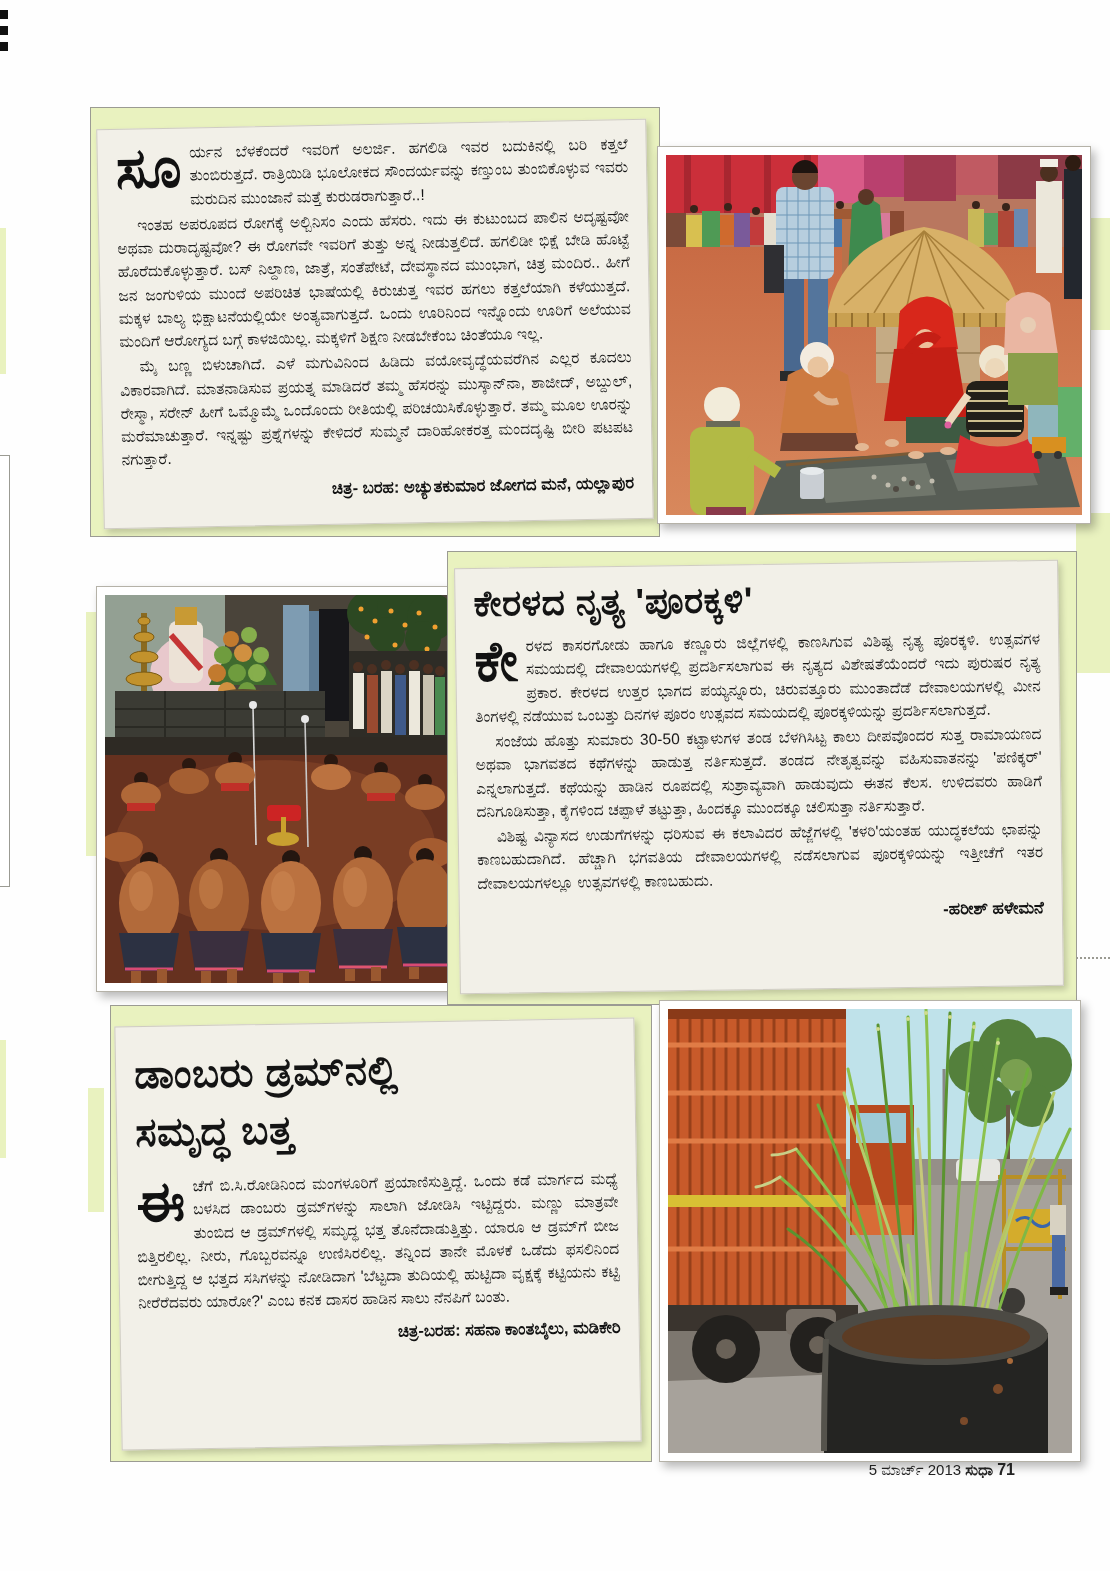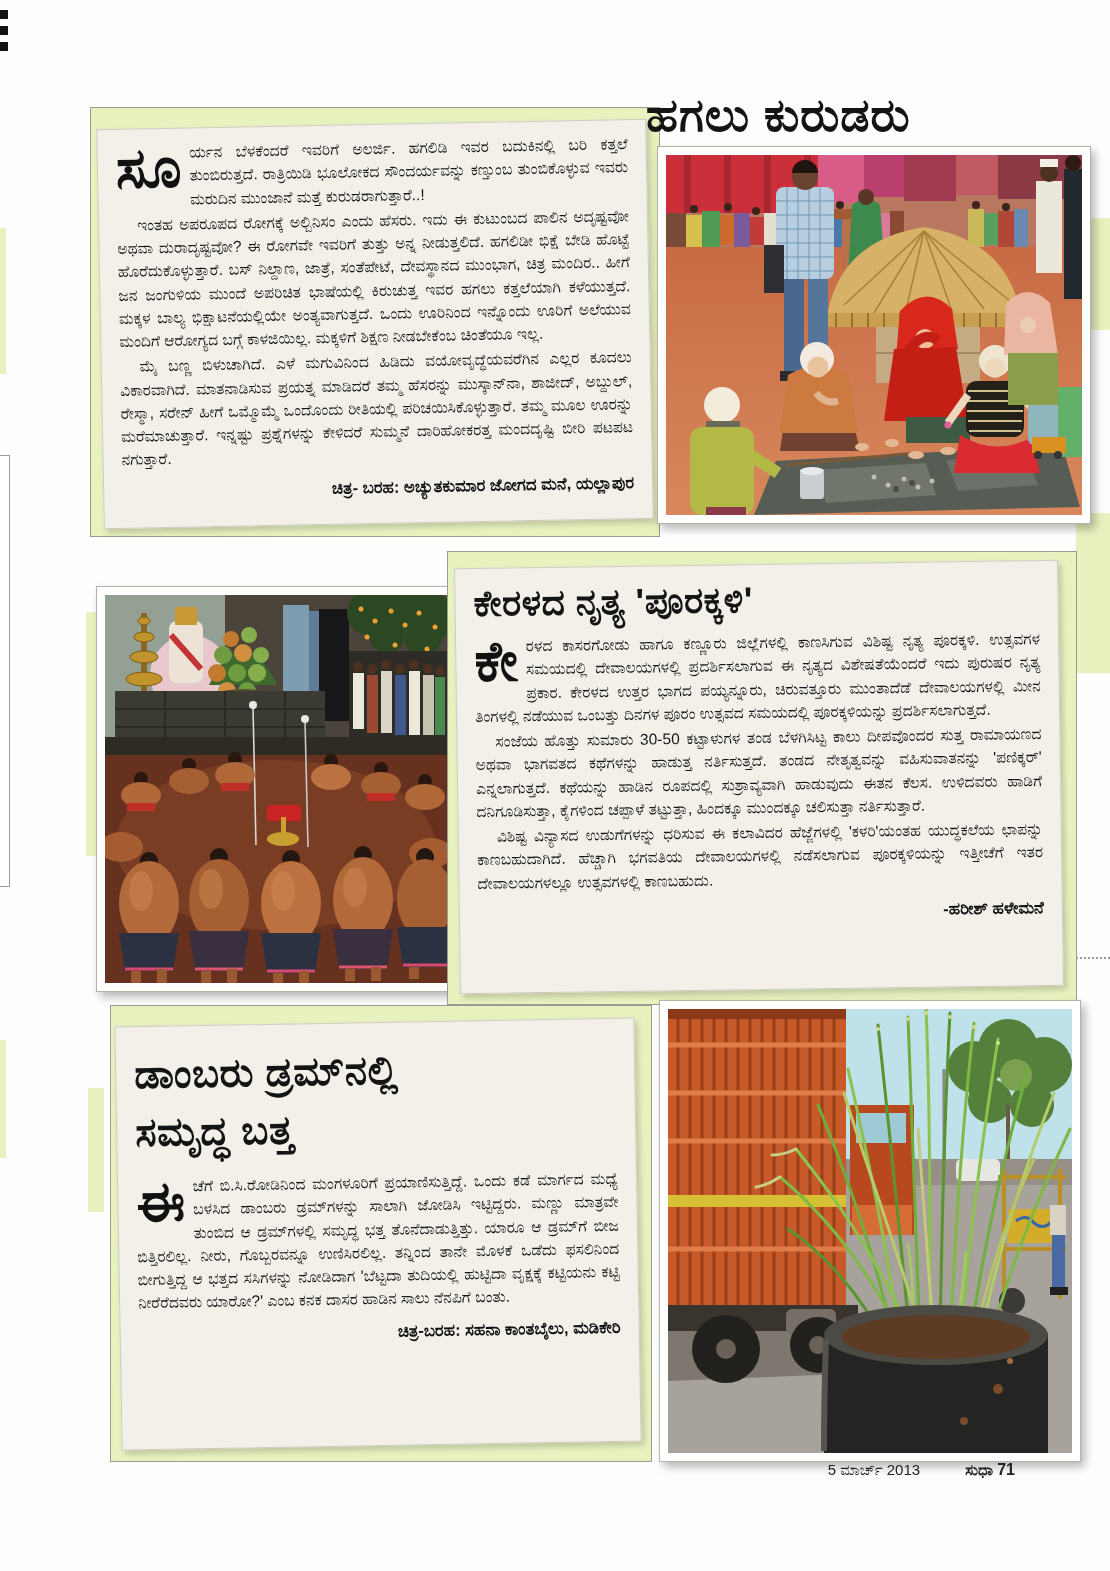--- a/index.html
+++ b/index.html
@@ -18,21 +18,21 @@
   .bodytext p.ind{text-indent:20px;}
   .dropcap{float:left;font-size:56px;line-height:.82;font-weight:bold;padding:4px 8px 0 0;color:#111;}
   .byline{text-align:right;font-weight:bold;font-size:16.5px;margin-top:8px;color:#111;}
   .headline-main{position:absolute;font-size:46px;font-weight:bold;color:#141414;letter-spacing:1px;white-space:nowrap;}
   .headline-art{font-size:36px;font-weight:bold;color:#141414;margin:2px 0 10px 0;letter-spacing:.5px;}
   .headline-art2{font-size:40px;font-weight:bold;color:#141414;line-height:1.45;margin:6px 0 14px 0;letter-spacing:.5px;}
   .photo{position:absolute;background:#ffffff;padding:8px;border:1px solid #b5b2a8;
          box-shadow:4px 5px 9px rgba(0,0,0,.28);}
   .photo svg{display:block;}
   .footer{position:absolute;left:705px;top:1461px;width:310px;text-align:right;font-size:15px;color:#222;}
-  .footer .mag{font-weight:bold;margin-left:41px;}
+  .footer .mag{font-weight:bold;}
   .footer .pageno{font-weight:bold;font-size:16px;text-align:center;}
 </style>
 </head>
 <body>
 
 <div class="page">
 
   <div class="printmark" style="left:0;top:10px;width:8px;height:9px;"></div>
   <div class="printmark" style="left:0;top:26px;width:8px;height:9px;"></div>
   <div class="printmark" style="left:0;top:42px;width:8px;height:9px;"></div>
@@ -50,21 +50,20 @@
   <div class="clipbox" style="left:90px;top:107px;width:568px;height:428px;"></div>
   <div class="paper" style="left:100px;top:124px;width:548px;height:398px;transform:rotate(-1.1deg);">
     <div class="paper-inner bodytext">
       <p><span class="dropcap">ಸೂ</span><span>ರ್ಯನ ಬೆಳಕೆಂದರೆ ಇವರಿಗೆ ಅಲರ್ಜಿ. ಹಗಲಿಡಿ ಇವರ ಬದುಕಿನಲ್ಲಿ ಬರಿ ಕತ್ತಲೆ ತುಂಬಿರುತ್ತದೆ. ರಾತ್ರಿಯಿಡಿ ಭೂಲೋಕದ ಸೌಂದರ್ಯವನ್ನು ಕಣ್ತುಂಬ ತುಂಬಿಕೊಳ್ಳುವ ಇವರು ಮರುದಿನ ಮುಂಜಾನೆ ಮತ್ತೆ ಕುರುಡರಾಗುತ್ತಾರೆ..!</span></p>
       <p class="ind">ಇಂತಹ ಅಪರೂಪದ ರೋಗಕ್ಕೆ ಅಲ್ಬಿನಿಸಂ ಎಂದು ಹೆಸರು. ಇದು ಈ ಕುಟುಂಬದ ಪಾಲಿನ ಅದೃಷ್ಟವೋ ಅಥವಾ ದುರಾದೃಷ್ಟವೋ? ಈ ರೋಗವೇ ಇವರಿಗೆ ತುತ್ತು ಅನ್ನ ನೀಡುತ್ತಲಿದೆ. ಹಗಲಿಡೀ ಭಿಕ್ಷೆ ಬೇಡಿ ಹೊಟ್ಟೆ ಹೊರೆದುಕೊಳ್ಳುತ್ತಾರೆ. ಬಸ್ ನಿಲ್ದಾಣ, ಜಾತ್ರೆ, ಸಂತೆಪೇಟೆ, ದೇವಸ್ಥಾನದ ಮುಂಭಾಗ, ಚಿತ್ರ ಮಂದಿರ.. ಹೀಗೆ ಜನ ಜಂಗುಳಿಯ ಮುಂದೆ ಅಪರಿಚಿತ ಭಾಷೆಯಲ್ಲಿ ಕಿರುಚುತ್ತ ಇವರ ಹಗಲು ಕತ್ತಲೆಯಾಗಿ ಕಳೆಯುತ್ತದೆ. ಮಕ್ಕಳ ಬಾಲ್ಯ ಭಿಕ್ಷಾಟನೆಯಲ್ಲಿಯೇ ಅಂತ್ಯವಾಗುತ್ತದೆ. ಒಂದು ಊರಿನಿಂದ ಇನ್ನೊಂದು ಊರಿಗೆ ಅಲೆಯುವ ಮಂದಿಗೆ ಆರೋಗ್ಯದ ಬಗ್ಗೆ ಕಾಳಜಿಯಿಲ್ಲ. ಮಕ್ಕಳಿಗೆ ಶಿಕ್ಷಣ ನೀಡಬೇಕೆಂಬ ಚಿಂತೆಯೂ ಇಲ್ಲ.</p>
       <p class="ind">ಮೈ ಬಣ್ಣ ಬಿಳುಚಾಗಿದೆ. ಎಳೆ ಮಗುವಿನಿಂದ ಹಿಡಿದು ವಯೋವೃದ್ಧೆಯವರೆಗಿನ ಎಲ್ಲರ ಕೂದಲು ವಿಕಾರವಾಗಿದೆ. ಮಾತನಾಡಿಸುವ ಪ್ರಯತ್ನ ಮಾಡಿದರೆ ತಮ್ಮ ಹೆಸರನ್ನು ಮುಸ್ಕಾನ್‌ನಾ, ಶಾಜೀದ್, ಅಬ್ದುಲ್, ರೇಸ್ಮಾ, ಸರೇನ್ ಹೀಗೆ ಒಮ್ಮೊಮ್ಮೆ ಒಂದೊಂದು ರೀತಿಯಲ್ಲಿ ಪರಿಚಯಿಸಿಕೊಳ್ಳುತ್ತಾರೆ. ತಮ್ಮ ಮೂಲ ಊರನ್ನು ಮರೆಮಾಚುತ್ತಾರೆ. ಇನ್ನಷ್ಟು ಪ್ರಶ್ನೆಗಳನ್ನು ಕೇಳಿದರೆ ಸುಮ್ಮನೆ ದಾರಿಹೋಕರತ್ತ ಮಂದದೃಷ್ಟಿ ಬೀರಿ ಪಟಪಟ ನಗುತ್ತಾರೆ.</p>
       <div class="byline">ಚಿತ್ರ- ಬರಹ: ಅಚ್ಯುತಕುಮಾರ ಜೋಗದ ಮನೆ, ಯಲ್ಲಾಪುರ</div>
     </div>
   </div>
 
-  <div class="headline-main" style="left:646px;top:88px;">ಹಗಲು ಕುರುಡರು</div>
 
   <div class="photo" style="left:657px;top:146px;">
     <svg width="416" height="360" viewBox="0 0 416 360">
       <defs>
         <linearGradient id="ground1" x1="0" y1="0" x2="0" y2="1">
           <stop offset="0" stop-color="#c3613c"></stop>
             <stop offset="1" stop-color="#d8885c"></stop>
         </linearGradient>
       </defs>
       <rect width="416" height="360" fill="url(#ground1)"></rect>

